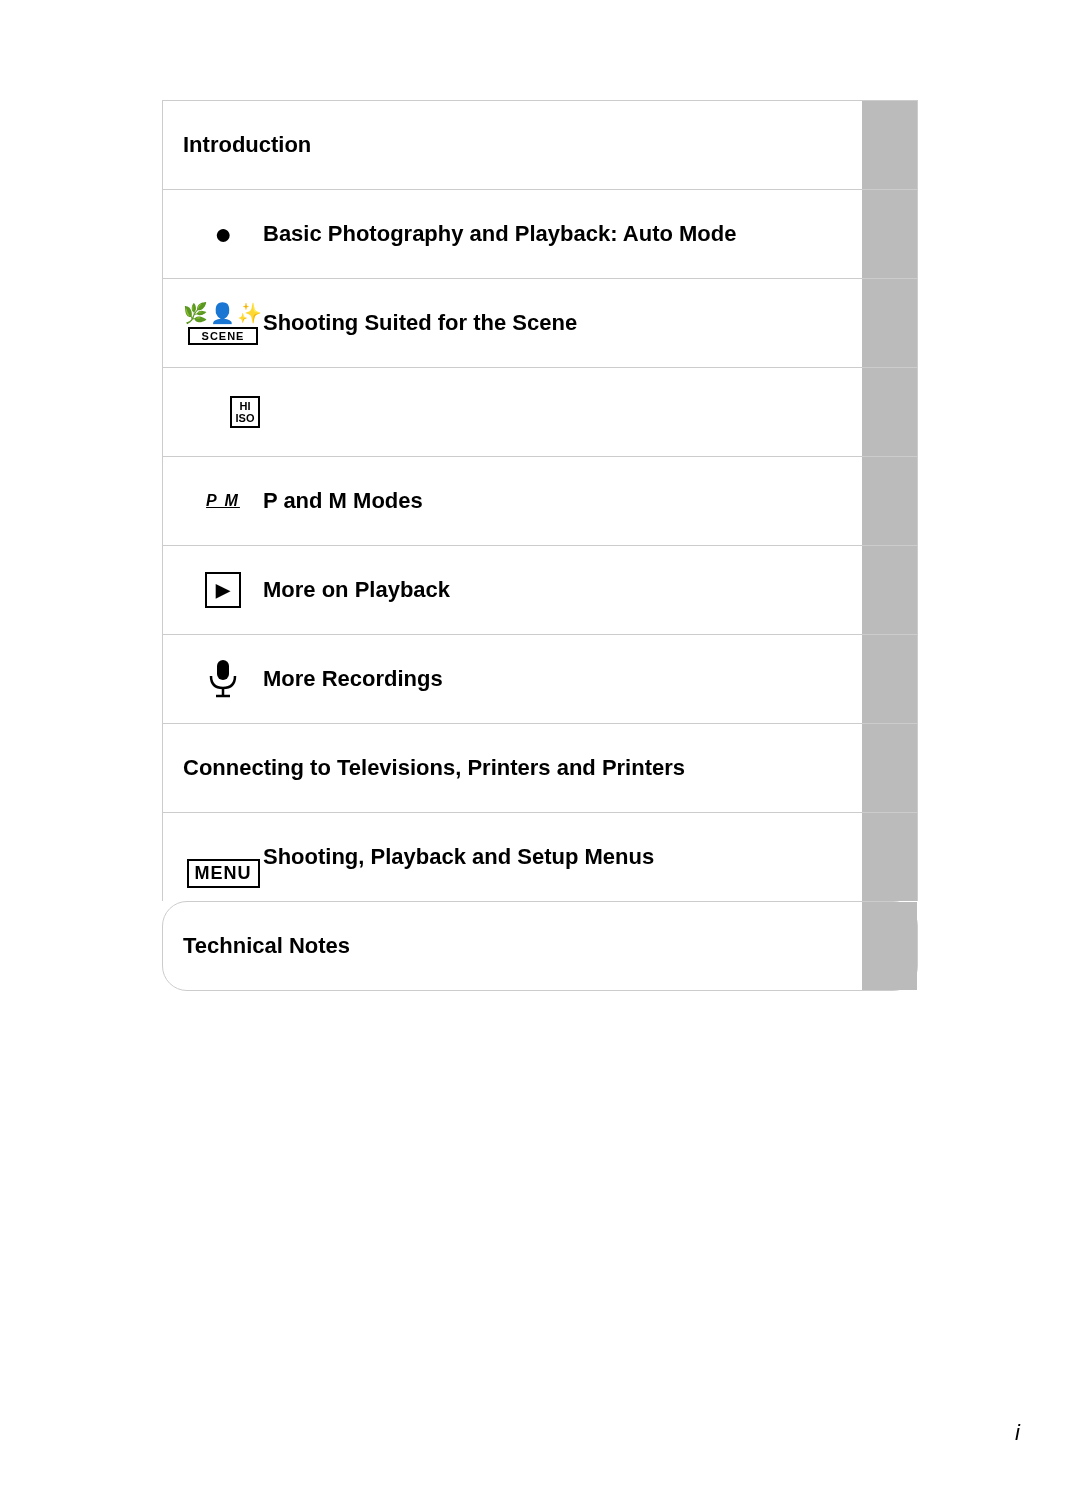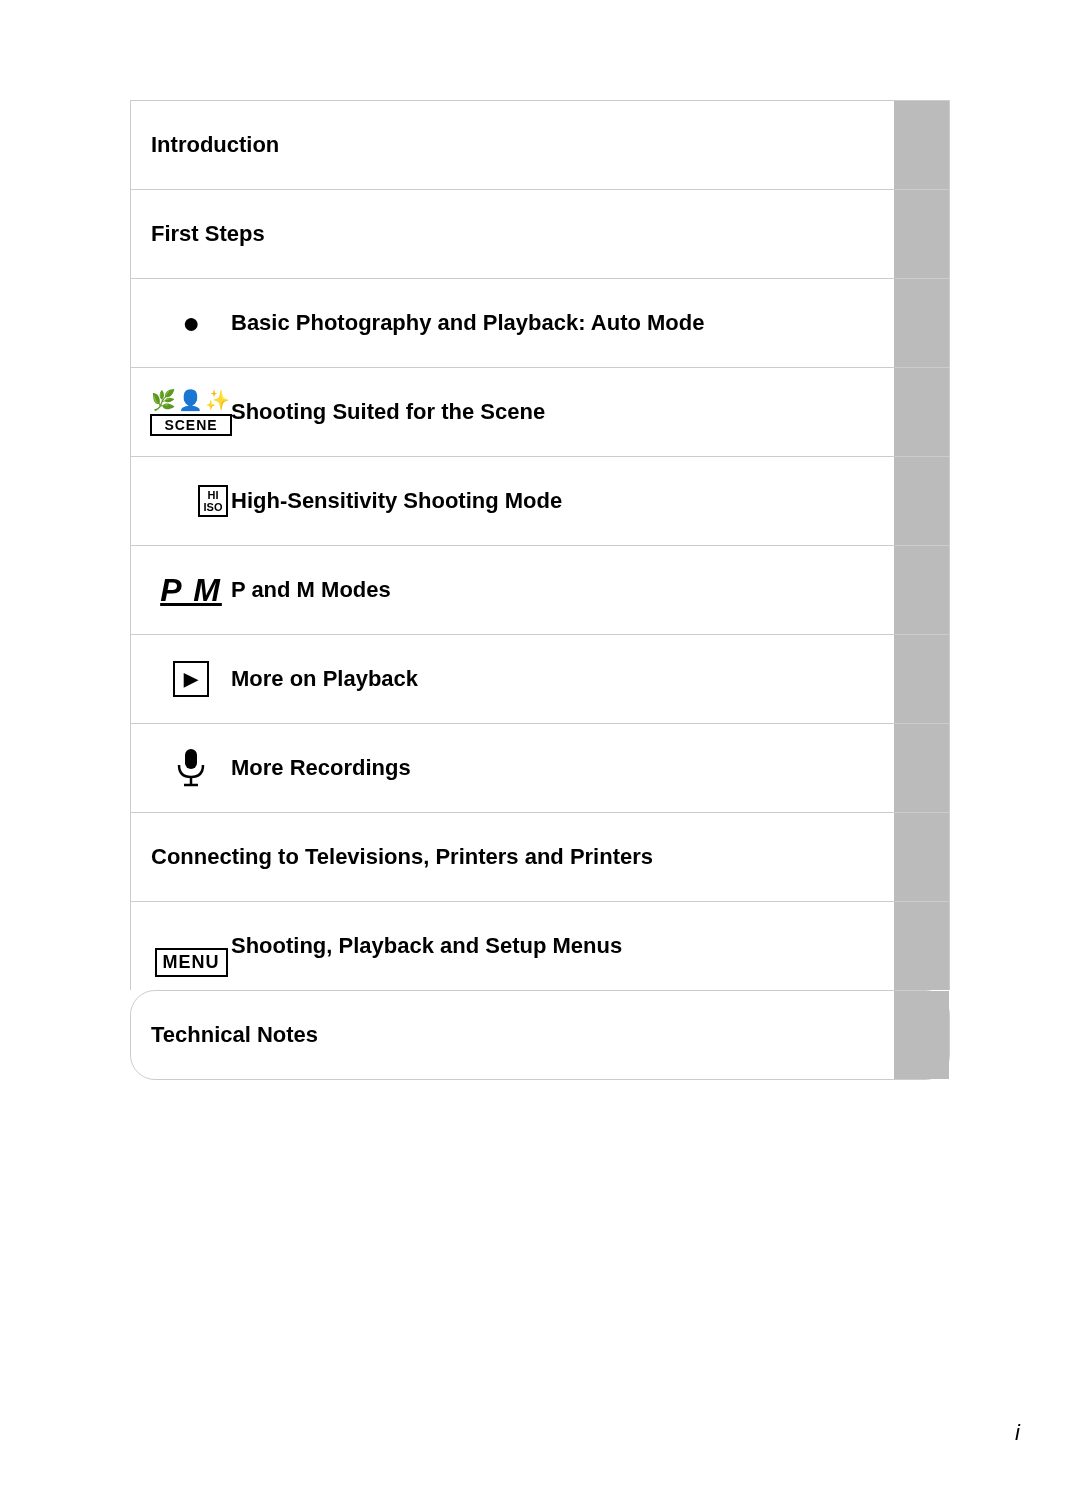--- a/index.html
+++ b/index.html
@@ -20,21 +20,21 @@
     .page-container {
       width: 100%;
       height: 100%;
       display: flex;
       flex-direction: column;
       align-items: center;
       padding-top: 100px;
     }
 
     .toc-table {
-      width: 820px;
+      width: 756px;
       border-collapse: collapse;
     }
 
     .toc-row {
       display: flex;
       align-items: center;
       border: 1px solid #cccccc;
       border-bottom: none;
       min-height: 88px;
       position: relative;
@@ -93,37 +93,37 @@
     .scene-icons-row {
       display: flex;
       gap: 2px;
       font-size: 20px;
       margin-bottom: 2px;
     }
 
     .scene-label {
       border: 2px solid #000;
       padding: 1px 12px;
-      font-size: 14px;
+      font-size: 11px;
       font-weight: bold;
       letter-spacing: 1px;
     }
 
     .hi-iso-icon {
       border: 2px solid #000;
       padding: 2px 4px;
       font-size: 11px;
       font-weight: bold;
       line-height: 1.1;
       text-align: center;
       margin-left: 44px;
     }
 
     .pm-icon {
-      font-size: 32px;
+      font-size: 16px;
       font-weight: bold;
       font-style: italic;
       letter-spacing: 2px;
       text-decoration: underline;
     }
 
     .playback-icon {
       width: 36px;
       height: 36px;
       border: 2px solid #000;
@@ -165,26 +165,20 @@
 <div class="page-container">
   <div class="toc-table">
 
     <div class="toc-row">
       <div class="toc-row-inner">
         <span class="toc-text">Introduction</span>
       </div>
       <div class="toc-tab"></div>
     </div>
 
-    <div class="toc-row">
-      <div class="toc-row-inner">
-        <span class="toc-text">First Steps</span>
-      </div>
-      <div class="toc-tab"></div>
-    </div>
 
     <div class="toc-row">
       <div class="toc-row-inner">
         <div class="toc-icon camera-icon">●</div>
         <span class="toc-text">Basic Photography and Playback: Auto Mode</span>
       </div>
       <div class="toc-tab"></div>
     </div>
 
     <div class="toc-row">
@@ -205,21 +199,20 @@
     </div>
 
     <div class="toc-row">
       <div class="toc-row-inner">
         <div class="toc-icon">
           <div class="hi-iso-icon">
             <div>HI</div>
             <div>ISO</div>
           </div>
         </div>
-        <span class="toc-text">High-Sensitivity Shooting Mode</span>
       </div>
       <div class="toc-tab"></div>
     </div>
 
     <div class="toc-row">
       <div class="toc-row-inner">
         <div class="toc-icon">
           <span class="pm-icon">P M</span>
         </div>
         <span class="toc-text">P and M Modes</span>

